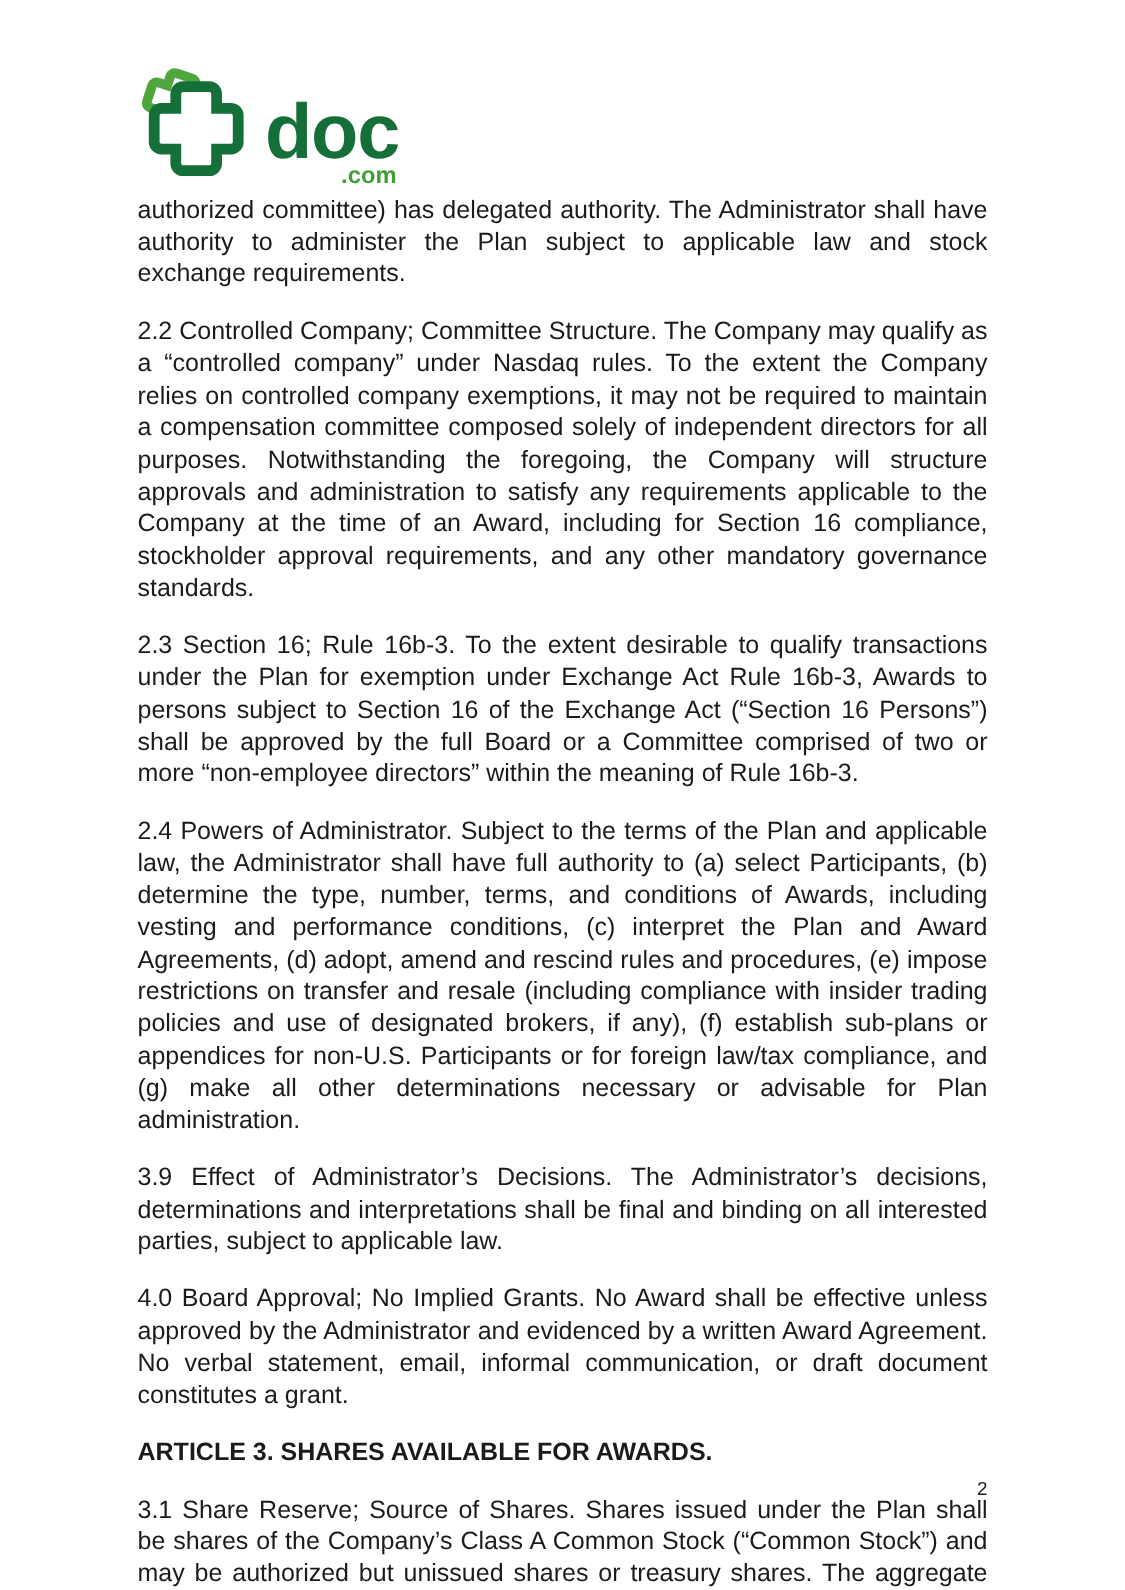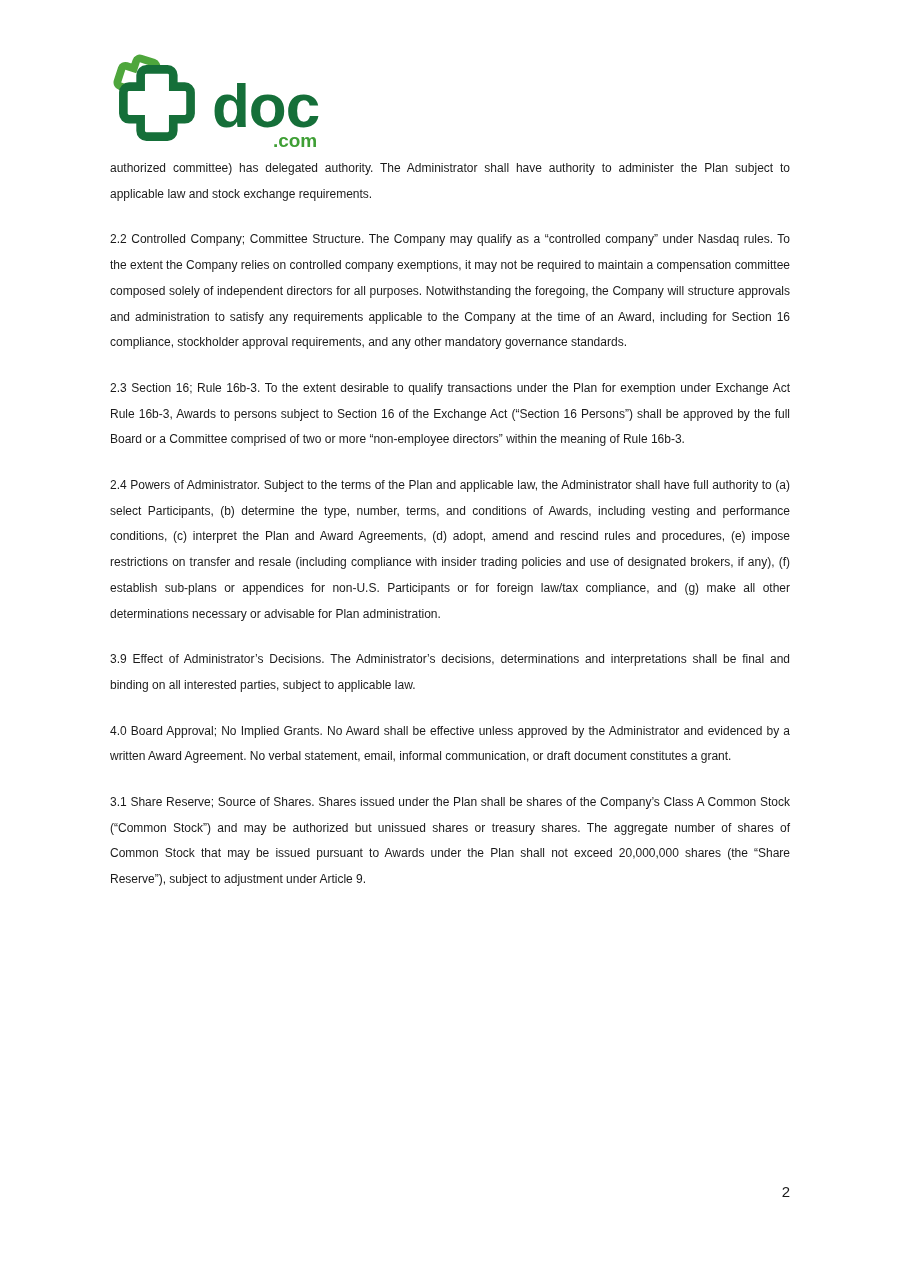--- a/index.html
+++ b/index.html
@@ -51,21 +51,21 @@
     padding-right: 2px;
   }
   .content {
     position: absolute;
     left: 110px;
     right: 110px;
     top: 156px;
   }
   .content p {
     margin: 0 0 20px 0;
-    font-size: 12px;
+    font-size: 20px;
     line-height: 25.7px;
     text-align: justify;
     text-justify: inter-word;
   }
   .content p.heading {
     font-weight: bold;
     text-align: left;
     margin-top: 6px;
   }
   .page-number {
@@ -98,18 +98,19 @@
     </span>
   </header>
 
   <main class="content">
     <p>authorized committee) has delegated authority. The Administrator shall have authority to administer the Plan subject to applicable law and stock exchange requirements.</p>
     <p>2.2 Controlled Company; Committee Structure. The Company may qualify as a “controlled company” under Nasdaq rules. To the extent the Company relies on controlled company exemptions, it may not be required to maintain a compensation committee composed solely of independent directors for all purposes. Notwithstanding the foregoing, the Company will structure approvals and administration to satisfy any requirements applicable to the Company at the time of an Award, including for Section 16 compliance, stockholder approval requirements, and any other mandatory governance standards.</p>
     <p>2.3 Section 16; Rule 16b-3. To the extent desirable to qualify transactions under the Plan for exemption under Exchange Act Rule 16b-3, Awards to persons subject to Section 16 of the Exchange Act (“Section 16 Persons”) shall be approved by the full Board or a Committee comprised of two or more “non-employee directors” within the meaning of Rule 16b-3.</p>
     <p>2.4 Powers of Administrator. Subject to the terms of the Plan and applicable law, the Administrator shall have full authority to (a) select Participants, (b) determine the type, number, terms, and conditions of Awards, including vesting and performance conditions, (c) interpret the Plan and Award Agreements, (d) adopt, amend and rescind rules and procedures, (e) impose restrictions on transfer and resale (including compliance with insider trading policies and use of designated brokers, if any), (f) establish sub-plans or appendices for non-U.S. Participants or for foreign law/tax compliance, and (g) make all other determinations necessary or advisable for Plan administration.</p>
     <p>3.9 Effect of Administrator’s Decisions. The Administrator’s decisions, determinations and interpretations shall be final and binding on all interested parties, subject to applicable law.</p>
     <p>4.0 Board Approval; No Implied Grants. No Award shall be effective unless approved by the Administrator and evidenced by a written Award Agreement. No verbal statement, email, informal communication, or draft document constitutes a grant.</p>
+    <p class="heading">ARTICLE 3. SHARES AVAILABLE FOR AWARDS.</p>
     <p>3.1 Share Reserve; Source of Shares. Shares issued under the Plan shall be shares of the Company’s Class A Common Stock (“Common Stock”) and may be authorized but unissued shares or treasury shares. The aggregate number of shares of Common Stock that may be issued pursuant to Awards under the Plan shall not exceed 20,000,000 shares (the “Share Reserve”), subject to adjustment under Article 9.</p>
   </main>
 
   <div class="page-number">2</div>
 
 </div>
 
 </body></html>

